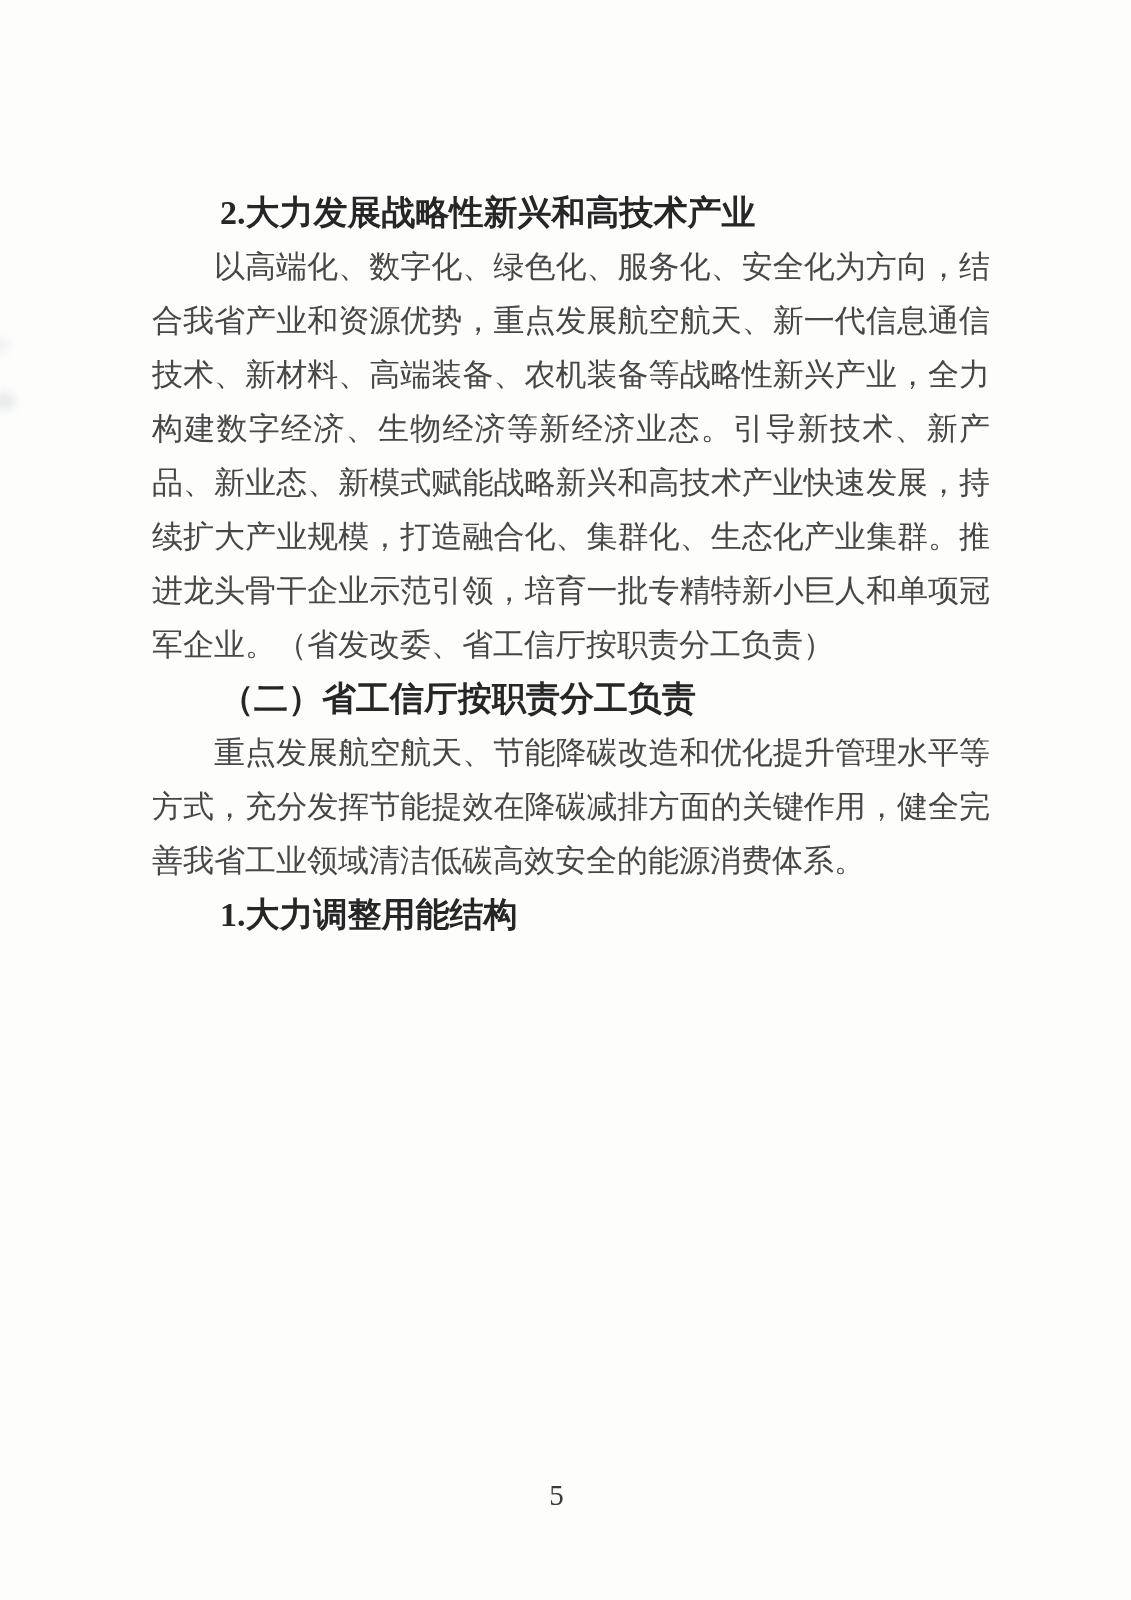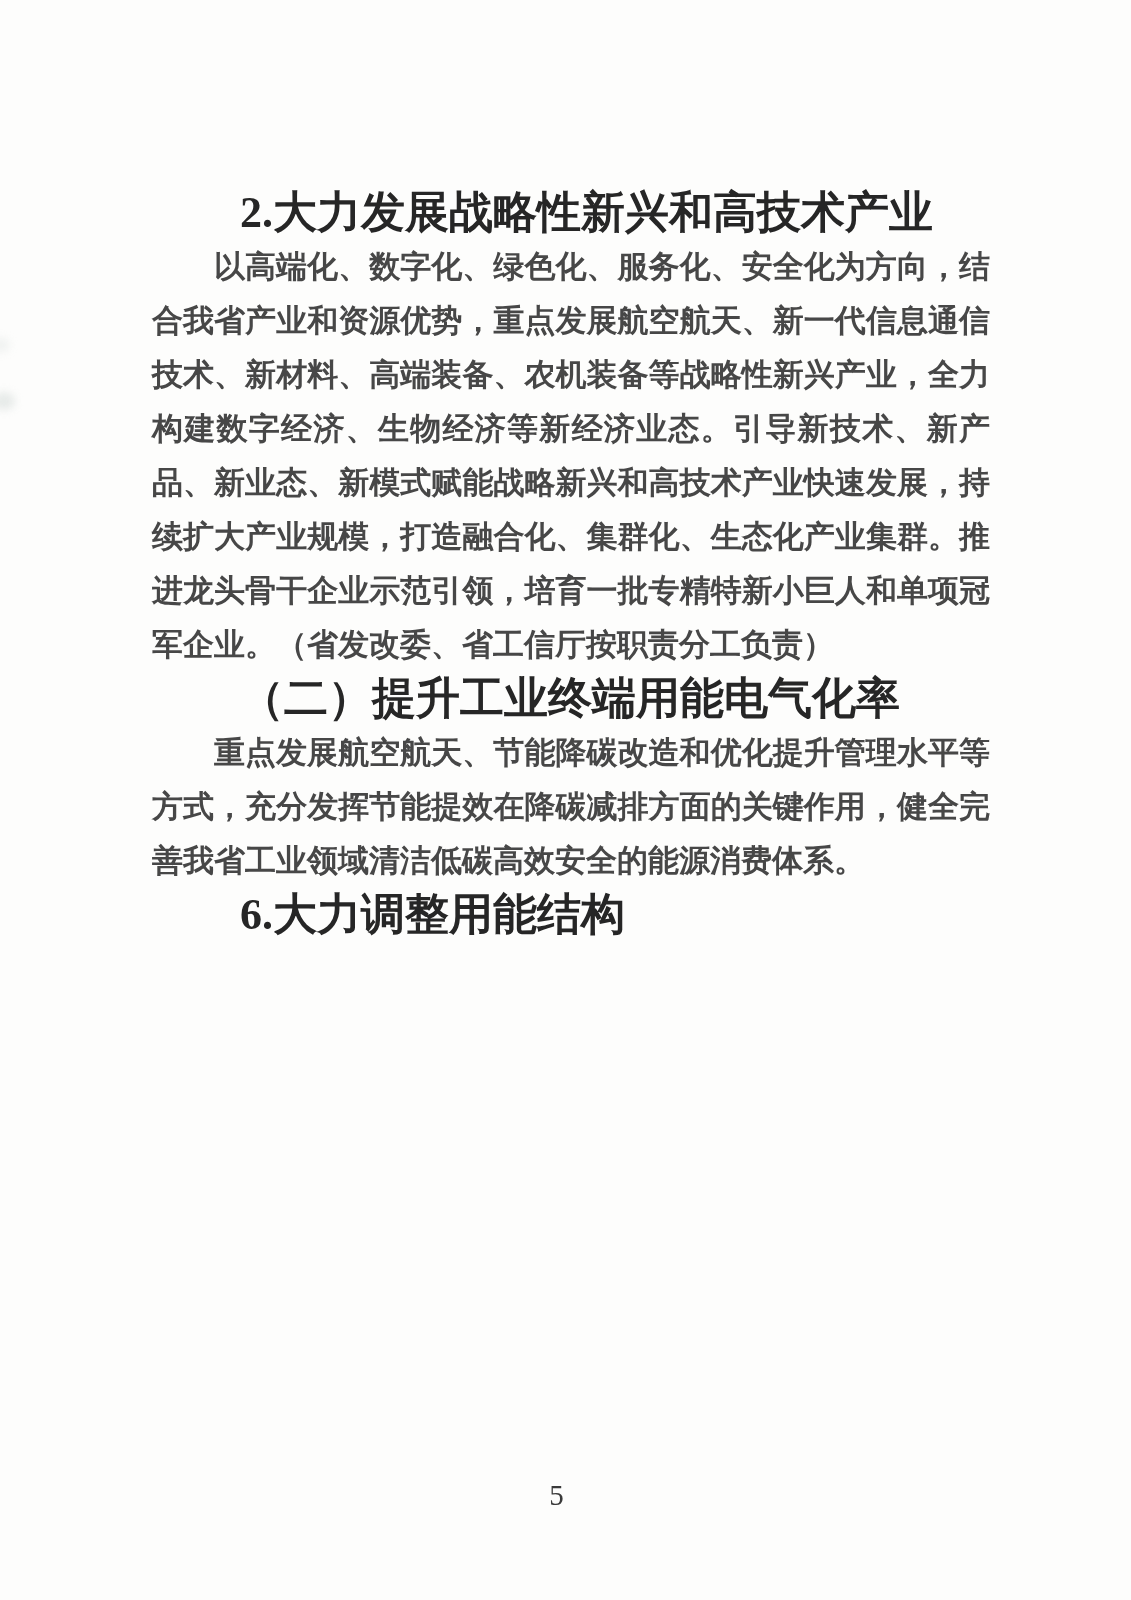--- a/index.html
+++ b/index.html
@@ -39,28 +39,28 @@
     color: #474747;
     text-align: justify;
     text-justify: inter-ideograph;
   }
   .content p, .content h2, .content h3 {
     margin: 0;
     padding: 0;
     text-indent: 2em;
   }
   .heading {
-    font-size: 44px;
+    font-size: 34px;
     line-height: 54px;
     font-weight: 700;
     color: #262626;
     text-indent: 1.94em;
   }
   .para {
-    font-weight: 700;
+    font-weight: 400;
   }
   .page-footer {
     position: absolute;
     left: 0;
     right: 18px;
     top: 1478px;
     text-align: center;
   }
   .page-number {
     font-size: 29px;
@@ -75,25 +75,25 @@
 
   <div class="smudge smudge-a"></div>
   <div class="smudge smudge-b"></div>
 
   <main class="content">
 
     <h3 class="heading">2.大力发展战略性新兴和高技术产业</h3>
 
     <p class="para">以高端化、数字化、绿色化、服务化、安全化为方向，结合我省产业和资源优势，重点发展航空航天、新一代信息通信技术、新材料、高端装备、农机装备等战略性新兴产业，全力构建数字经济、生物经济等新经济业态。引导新技术、新产品、新业态、新模式赋能战略新兴和高技术产业快速发展，持续扩大产业规模，打造融合化、集群化、生态化产业集群。推进龙头骨干企业示范引领，培育一批专精特新小巨人和单项冠军企业。（省发改委、省工信厅按职责分工负责）</p>
 
-    <h2 class="heading">（二）提升工业终端用能电气化率</h2>
+    <h2 class="heading">（二）省工信厅按职责分工负责</h2>
 
     <p class="para">重点发展航空航天、节能降碳改造和优化提升管理水平等方式，充分发挥节能提效在降碳减排方面的关键作用，健全完善我省工业领域清洁低碳高效安全的能源消费体系。</p>
 
-    <h3 class="heading">6.大力调整用能结构</h3>
+    <h3 class="heading">1.大力调整用能结构</h3>
 
 
   </main>
 
   <footer class="page-footer">
     <span class="page-number">5</span>
   </footer>
 
 </div>
 

